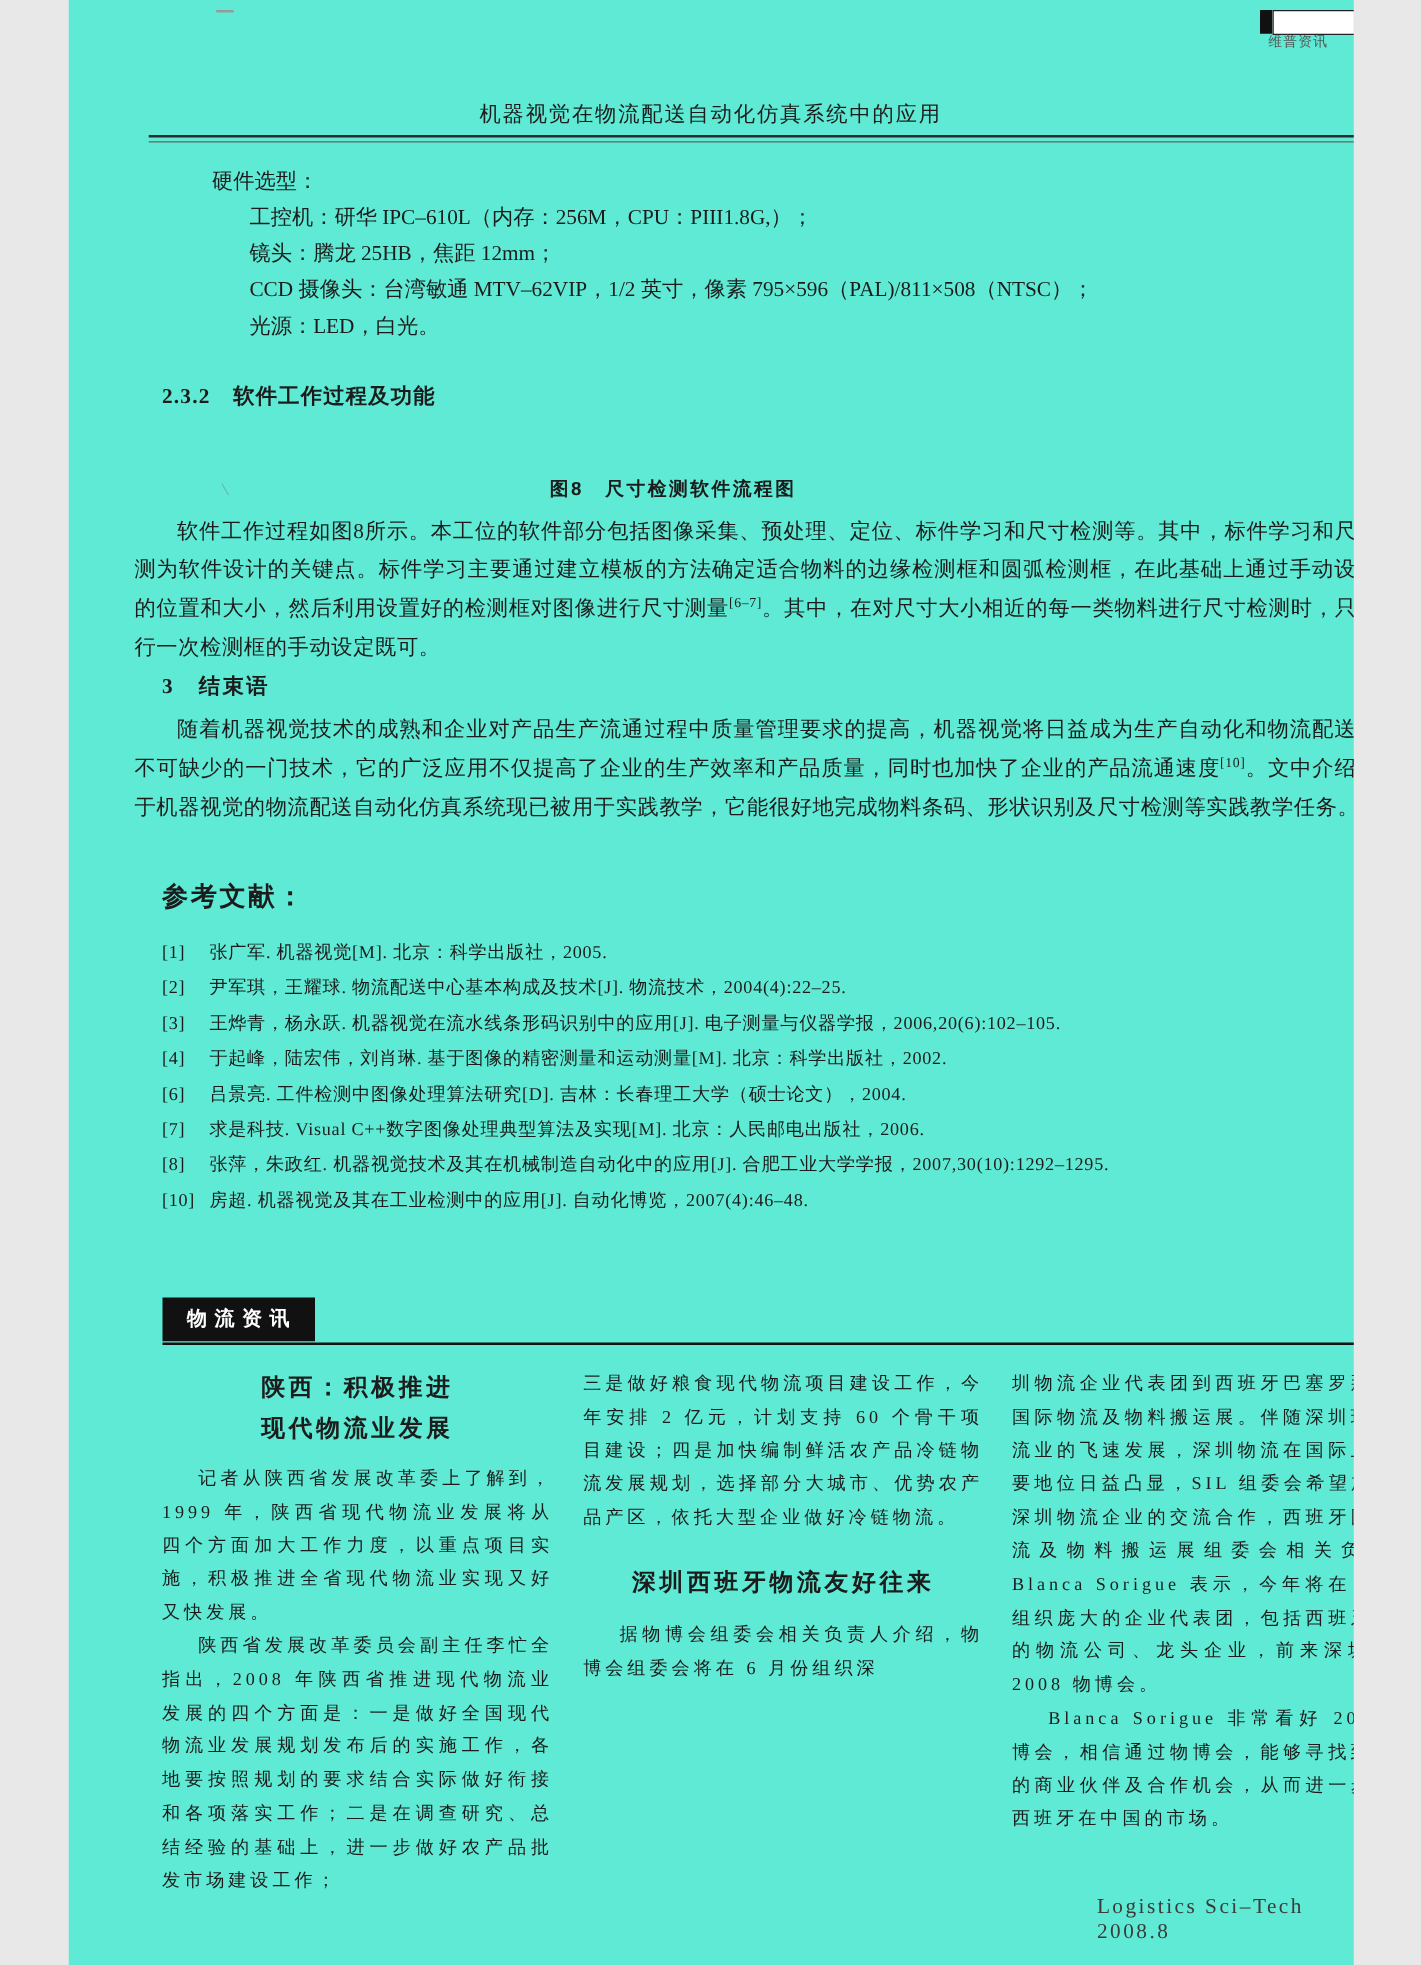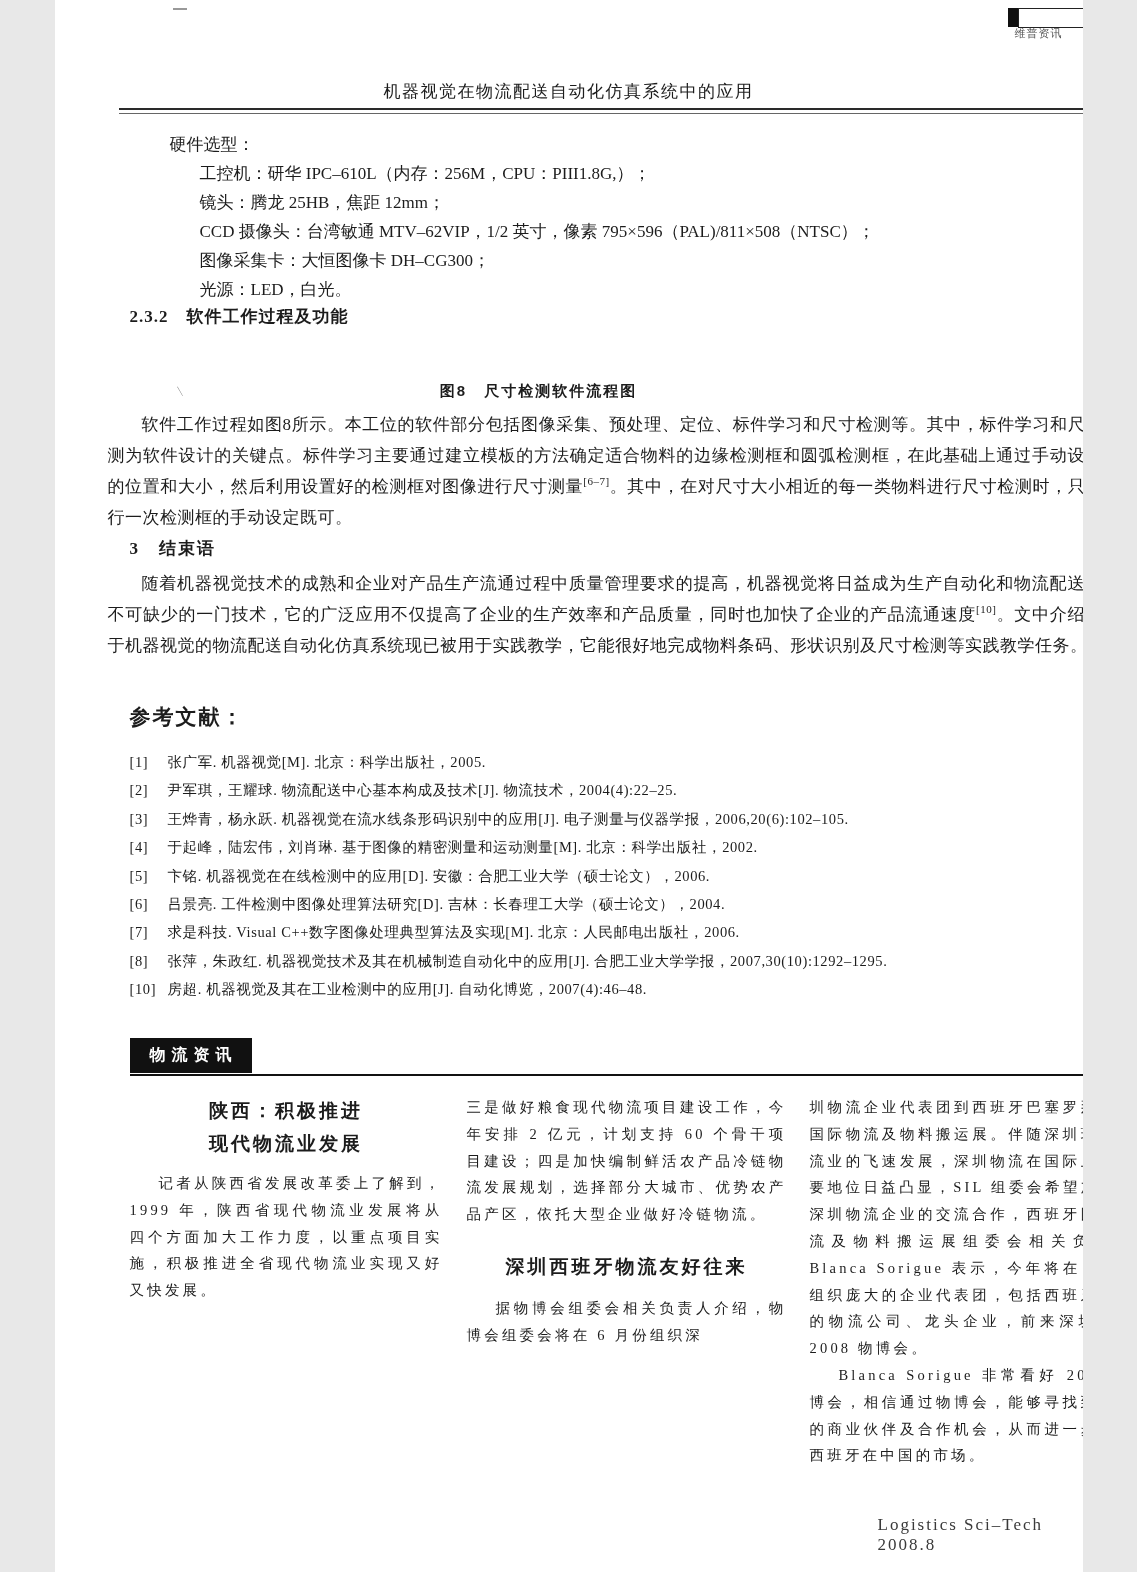--- a/index.html
+++ b/index.html
@@ -1,18 +1,18 @@
 <!DOCTYPE html>
 <html><head>
 <meta charset="utf-8">
 <style>
   html,body{margin:0;padding:0;background:#e8e8e8;}
   .page{
     position:relative; width:1028px; height:1572px; margin:0 auto;
-    background:#ffffff; color:#1c1c1c; overflow:hidden;
+    background:#5eead4; color:#1c1c1c; overflow:hidden;
     font-family:"Liberation Serif","DejaVu Serif",serif;
   }
   
   .wm-box{position:absolute; top:8px; left:963px; width:128px; height:18px; border:1.5px solid #222; background:#fff;}
   .wm-bar{position:absolute; top:8px; left:953px; width:10px; height:19px; background:#111;}
   .wm-text{position:absolute; top:26px; left:960px; font-size:11px; color:#555; letter-spacing:1px; filter:blur(.4px);}
   .tick{position:absolute; top:8px; left:118px; width:14px; height:2px; background:#999;}
 
   
   .header-title{position:absolute; top:80px; left:0; right:0; text-align:center; font-size:17px; letter-spacing:1.5px; font-weight:500;}
@@ -77,54 +77,53 @@
   <div class="tick"></div>
 
   <div class="header-title">机器视觉在物流配送自动化仿真系统中的应用</div>
   <div class="header-rule"></div>
 
   <div class="hardware">
     <div class="hw-head">硬件选型：</div>
     <div class="hw-item">工控机：研华 IPC–610L（内存：256M，CPU：PIII1.8G,）；</div>
     <div class="hw-item">镜头：腾龙 25HB，焦距 12mm；</div>
     <div class="hw-item">CCD 摄像头：台湾敏通 MTV–62VIP，1/2 英寸，像素 795×596（PAL)/811×508（NTSC）；</div>
-    <div class="hw-item">图像采集卡：大恒图像卡 DH–CG300；</div>
     <div class="hw-item">光源：LED，白光。</div>
   </div>
 
   <div class="h232">2.3.2　软件工作过程及功能</div>
 
   <div class="stray">﹨</div>
   <div class="flow-caption">图8　尺寸检测软件流程图</div>
 
   <div class="para p-software"><span>软件工作过程如图8所示。本工位的软件部分包括图像采集、预处理、定位、标件学习和尺寸检测等。其中，标件学习和尺寸检测为软件设计的关键点。标件学习主要通过建立模板的方法确定适合物料的边缘检测框和圆弧检测框，在此基础上通过手动设定框的位置和大小，然后利用设置好的检测框对图像进行尺寸测量</span><sup>[6–7]</sup><span>。其中，在对尺寸大小相近的每一类物料进行尺寸检测时，只需进行一次检测框的手动设定既可。</span></div>
 
   <div class="h3">3　结束语</div>
   <div class="para p-conclusion"><span>随着机器视觉技术的成熟和企业对产品生产流通过程中质量管理要求的提高，机器视觉将日益成为生产自动化和物流配送领域不可缺少的一门技术，它的广泛应用不仅提高了企业的生产效率和产品质量，同时也加快了企业的产品流通速度</span><sup>[10]</sup><span>。文中介绍的基于机器视觉的物流配送自动化仿真系统现已被用于实践教学，它能很好地完成物料条码、形状识别及尺寸检测等实践教学任务。</span></div>
 
   <div class="refs-head">参考文献：</div>
   <div class="refs">
     <div class="ref-row"><span class="ref-num">[1]</span><span>张广军. 机器视觉[M]. 北京：科学出版社，2005.</span></div>
     <div class="ref-row"><span class="ref-num">[2]</span><span>尹军琪，王耀球. 物流配送中心基本构成及技术[J]. 物流技术，2004(4):22–25.</span></div>
     <div class="ref-row"><span class="ref-num">[3]</span><span>王烨青，杨永跃. 机器视觉在流水线条形码识别中的应用[J]. 电子测量与仪器学报，2006,20(6):102–105.</span></div>
     <div class="ref-row"><span class="ref-num">[4]</span><span>于起峰，陆宏伟，刘肖琳. 基于图像的精密测量和运动测量[M]. 北京：科学出版社，2002.</span></div>
-    <div class="ref-row"><span class="ref-num">[5]</span><span>卞铭. 机器视觉在在线检测中的应用[D]. 安徽：合肥工业大学（硕士论文），2006.</span></div>
     <div class="ref-row"><span class="ref-num">[6]</span><span>吕景亮. 工件检测中图像处理算法研究[D]. 吉林：长春理工大学（硕士论文），2004.</span></div>
     <div class="ref-row"><span class="ref-num">[7]</span><span>求是科技. Visual C++数字图像处理典型算法及实现[M]. 北京：人民邮电出版社，2006.</span></div>
     <div class="ref-row"><span class="ref-num">[8]</span><span>张萍，朱政红. 机器视觉技术及其在机械制造自动化中的应用[J]. 合肥工业大学学报，2007,30(10):1292–1295.</span></div>
     <div class="ref-row"><span class="ref-num">[10]</span><span>房超. 机器视觉及其在工业检测中的应用[J]. 自动化博览，2007(4):46–48.</span></div>
   </div>
 
   <div class="news-rule"></div>
   <div class="news-banner">物流资讯</div>
 
   <div class="col col1">
     <div class="news-title">陕西：积极推进</div>
     <div class="news-title" style="margin-top:-10px;">现代物流业发展</div>
     <p>记者从陕西省发展改革委上了解到，1999 年，陕西省现代物流业发展将从四个方面加大工作力度，以重点项目实施，积极推进全省现代物流业实现又好又快发展。</p>
+    <p>陕西省发展改革委员会副主任李忙全指出，2008 年陕西省推进现代物流业发展的四个方面是：一是做好全国现代物流业发展规划发布后的实施工作，各地要按照规划的要求结合实际做好衔接和各项落实工作；二是在调查研究、总结经验的基础上，进一步做好农产品批发市场建设工作；</p>
   </div>
 
   <div class="col col2">
     <p class="cont">三是做好粮食现代物流项目建设工作，今年安排 2 亿元，计划支持 60 个骨干项目建设；四是加快编制鲜活农产品冷链物流发展规划，选择部分大城市、优势农产品产区，依托大型企业做好冷链物流。</p>
     <div class="news-title">深圳西班牙物流友好往来</div>
     <p>据物博会组委会相关负责人介绍，物博会组委会将在 6 月份组织深</p>
   </div>
 
   <div class="col col3">
     <p class="cont">圳物流企业代表团到西班牙巴塞罗那参加国际物流及物料搬运展。伴随深圳现代物流业的飞速发展，深圳物流在国际上的重要地位日益凸显，SIL 组委会希望加强与深圳物流企业的交流合作，西班牙国际物流及物料搬运展组委会相关负责人 Blanca Sorigue 表示，今年将在 11 月组织庞大的企业代表团，包括西班牙一流的物流公司、龙头企业，前来深圳参加 2008 物博会。</p>

